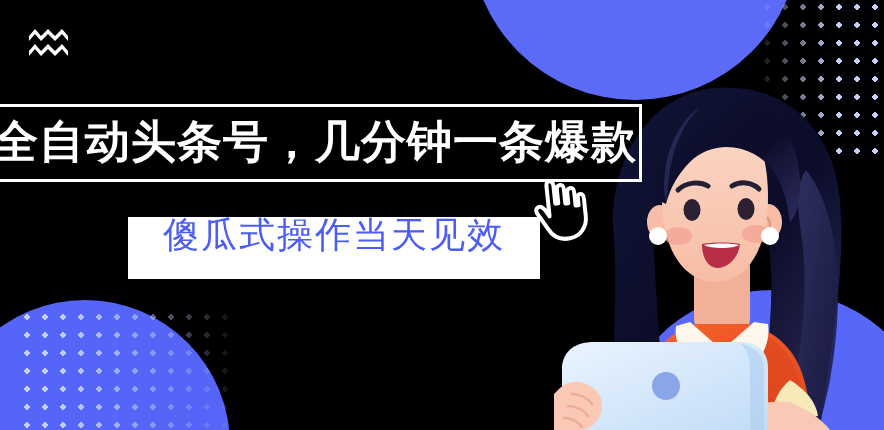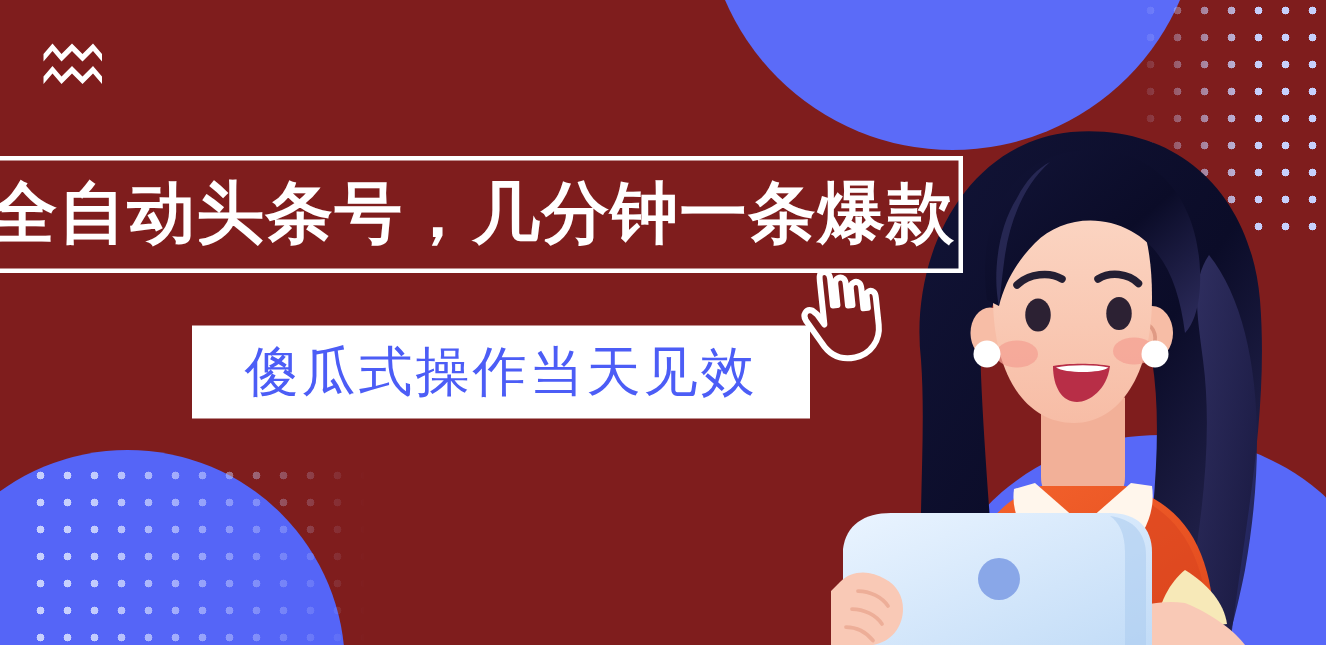--- a/index.html
+++ b/index.html
@@ -5,21 +5,21 @@
   html, body {
     margin: 0;
     padding: 0;
     background: #222;
   }
   .banner {
     position: relative;
     width: 884px;
     height: 430px;
     overflow: hidden;
-    background: #7f1d1d;
+    background: #000000;
     font-family: "Liberation Sans", sans-serif;
   }
 
   
   .bg-circle-top {
     position: absolute;
     left: 470px;
     top: -230px;
     width: 330px;
     height: 330px;
@@ -104,21 +104,20 @@
 
   
   .subtitle-box {
     position: absolute;
     left: 128px;
     top: 217px;
     width: 412px;
     height: 62px;
     background: #ffffff;
     display: flex;
-    align-items: center;
     justify-content: center;
   }
   .subtitle-text {
     color: #4c5df6;
     font-family: "Liberation Sans", sans-serif;
     font-size: 36px;
     letter-spacing: 2px;
     white-space: nowrap;
     line-height: 1;
   }

